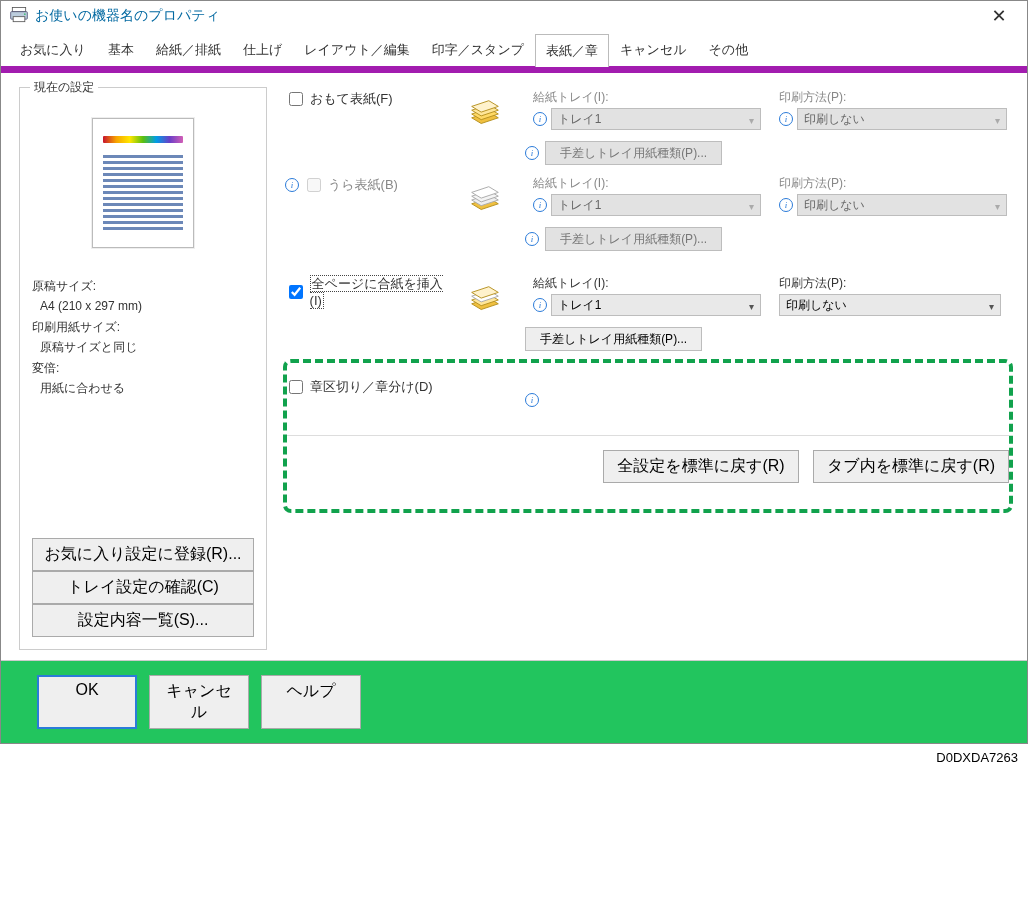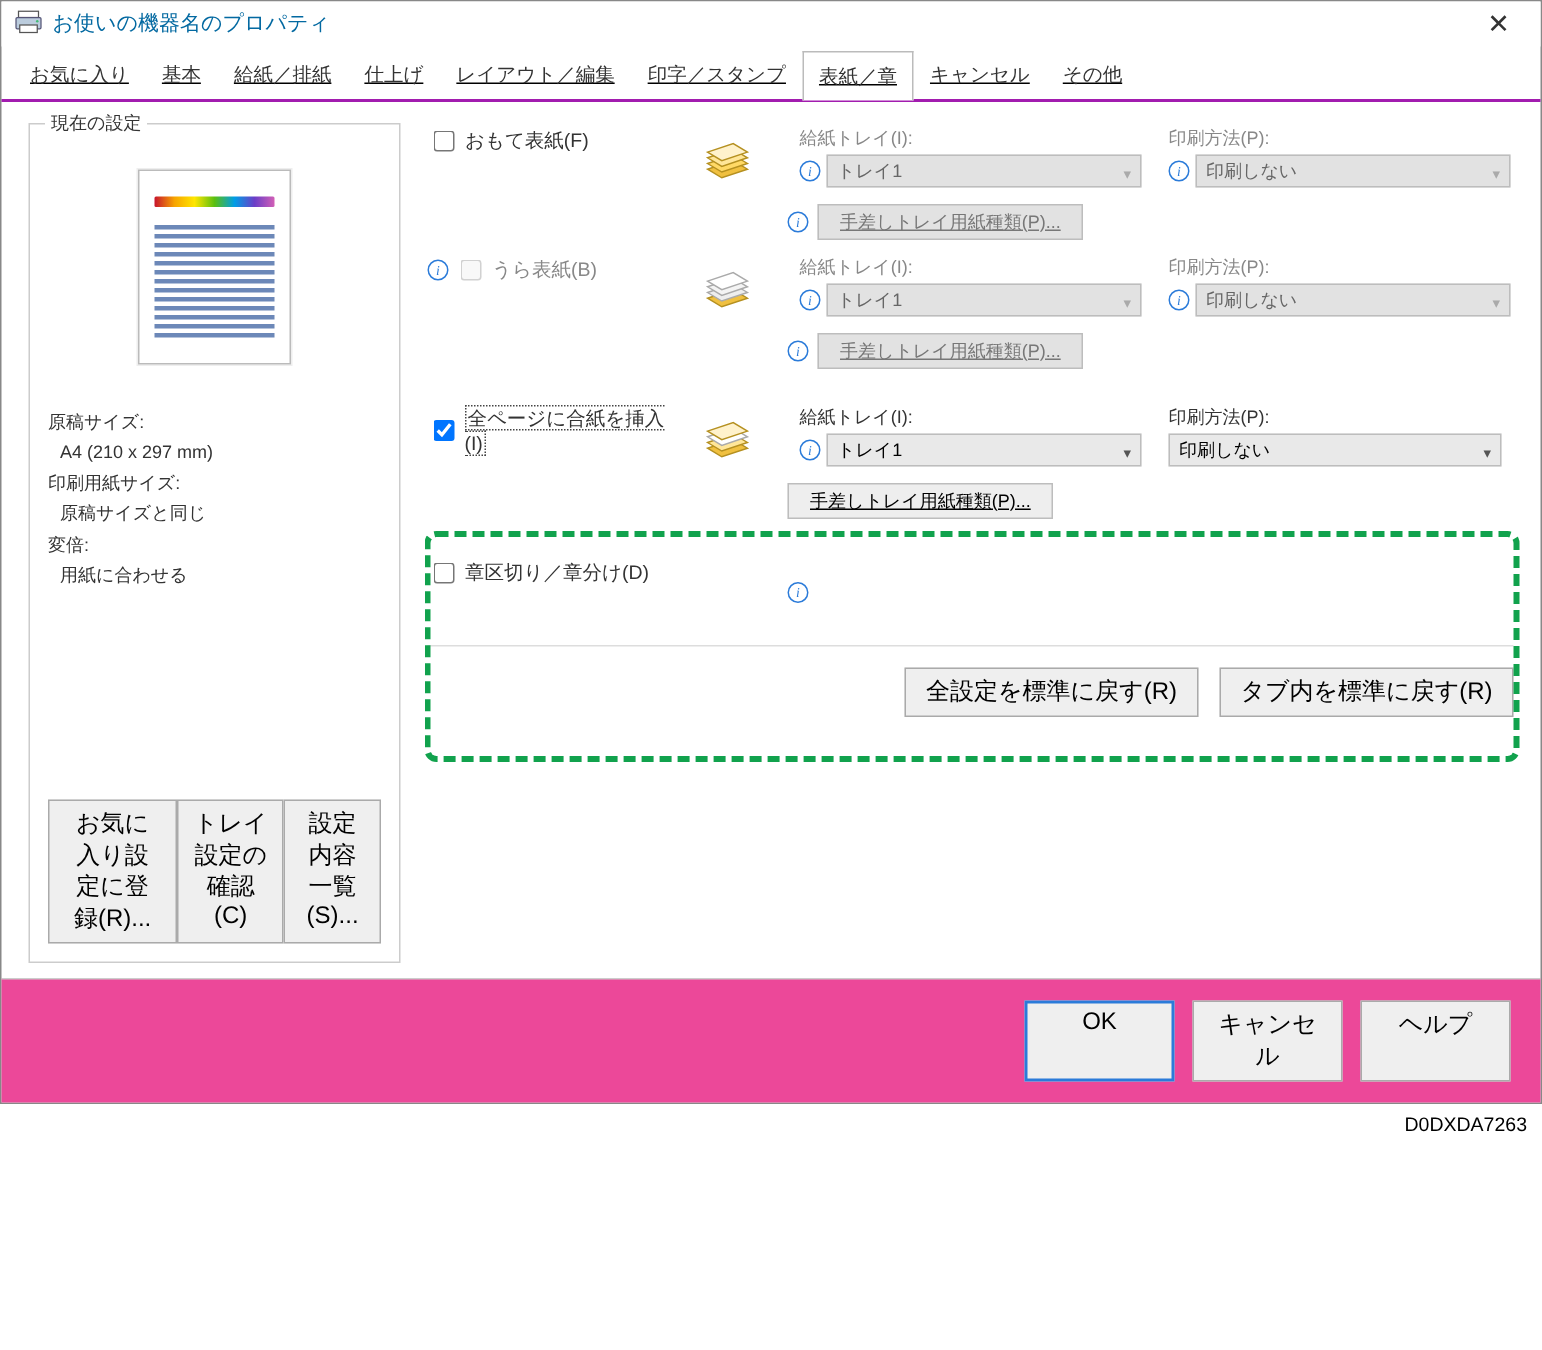--- a/index.html
+++ b/index.html
@@ -3,61 +3,61 @@
 <meta charset="utf-8">
 <style>
 * { box-sizing: border-box; font-family: "Meiryo UI", "MS UI Gothic", sans-serif; }
 body { margin: 0; background: #fff; font-size: 12px; color: #000; }
 .window { width: 1028px; margin: 0; background: #fff; border: 1px solid #888; }
 .titlebar { display: flex; align-items: center; padding: 4px 8px; background: #fff; }
 .titlebar .icon svg { width: 20px; height: 18px; }
 .titlebar .title { margin-left: 6px; font-size: 14px; color: #0369a1; }
 .titlebar .spacer { flex: 1; }
 .titlebar .close { width: 40px; text-align: center; font-size: 18px; color: #333; cursor: pointer; }
-.tabs { display: flex; border-bottom: 2px solid #a21caf; padding: 0 8px; margin-top: 2px; text-decoration: underline; }
+.tabs { display: flex; border-bottom: 7px solid #a21caf; padding: 0 8px; margin-top: 2px; }
 .tab { padding: 7px 10px; font-size: 13px; color: #333; border: 1px solid transparent; border-bottom: none; cursor: pointer; }
 .tab.active { border-color: #bbb; background: #fff; position: relative; top: 1px; }
 .content { padding: 14px 18px 10px 18px; display: flex; gap: 18px; position: relative; }
 .sidebar { width: 248px; }
 .fieldset { border: 1px solid #ccc; padding: 10px 10px 12px 10px; position: relative; }
 .legend { position: absolute; top: -9px; left: 10px; background: #fff; padding: 0 4px; font-size: 12px; color: #333; }
 .preview { margin: 20px auto 24px; width: 102px; height: 130px; border: 1px solid #bbb; background: #fff; padding: 8px 10px; display: flex; flex-direction: column; gap: 3px; box-shadow: 0 0 0 1px #eee; }
 .preview .hdr { height: 6px; background: #fff; }
 .preview .cbar { height: 7px; background: linear-gradient(90deg,#c7142d,#f7a400,#ffe600,#5abf10,#009de6,#6b3ec7,#d25fb6); border-radius: 1px; }
 .preview .line { height: 3px; background: #6c88b8; }
 .summary { font-size: 12px; color: #333; line-height: 1.7; padding: 4px 2px 0 2px; }
 .summary .label { font-size: 12px; }
 .summary .val { padding-left: 8px; }
-.sidebtns { margin-top: 140px; display: flex; flex-direction: row; gap: 0; padding: 0 2px; }
+.sidebtns { margin-top: 140px; display: flex; flex-direction: column; gap: 0; padding: 0 2px; }
 .btn { padding: 5px 10px; font-size: 16px; background: #efefef; border: 1px solid #aaa; text-align: center; cursor: pointer; }
 .main { flex: 1; position: relative; }
 .section { display: flex; align-items: flex-start; margin-bottom: 8px; }
 .chk-col { width: 168px; display: flex; align-items: center; gap: 4px; padding-top: 2px; }
 .chk-col input { width: 14px; height: 14px; }
 .chk-col label { font-size: 13px; color: #333; }
 .chk-col label.disabled { color: #888; }
 .opts { flex: 1; }
 .opts .row1 { display: flex; align-items: flex-start; gap: 16px; margin-top: 2px; }
 .iconcell { width: 64px; display: flex; justify-content: center; padding-top: 6px; }
 .col { flex: 1; }
 .col .lbl { font-size: 12px; color: #888; margin-bottom: 2px; }
 .col .lbl.on { color: #333; }
 .ctlrow { display: flex; align-items: center; gap: 4px; }
 .info { width: 14px; height: 14px; border-radius: 50%; border: 1px solid #2b7bd9; color: #2b7bd9; font-size: 9px; display: flex; align-items: center; justify-content: center; font-style: italic; font-family: Georgia, serif; }
 .select { height: 22px; padding: 2px 20px 2px 6px; font-size: 12px; background: #e2e2e2; color: #666; border: 1px solid #bdbdbd; position: relative; width: 210px; display:flex; align-items:center; }
 .select.on { background: #e9e9e9; color: #000; }
 .select .caret { position: absolute; right: 6px; top: 6px; font-size: 10px; color: #555; }
 .select.disabled .caret { color: #aaa; }
-.push { height: 24px; padding: 0 14px; font-size: 12px; background: #e2e2e2; color: #777; border: 1px solid #bdbdbd; display:inline-flex; align-items:center; cursor:default;text-decoration:underline; }
+.push { height: 24px; padding: 0 14px; font-size: 12px; background: #e2e2e2; color: #777; border: 1px solid #bdbdbd; display:inline-flex; align-items:center; cursor:default; }
 .push.on { color: #000; background: #eee; }
 .row2 { display: flex; align-items: center; gap: 6px; margin-top: 8px; margin-left: 72px; }
 .highlight { position: absolute; border: 4px dashed #11a24d; border-radius: 8px; pointer-events: none; }
 .footer1 { display: flex; gap: 14px; justify-content: flex-end; border-top: 1px solid #ddd; padding: 14px 0 0 0; margin: 28px 0 0 0; }
 .footer1 .btn { width: 196px; }
-.bottombar { border-top: 1px solid #ccc; padding: 14px 20px; display: flex; gap: 12px; justify-content: flex-end; background: #ec4899; }
+.bottombar { border-top: 1px solid #ccc; padding: 14px 36px; display: flex; gap: 12px; background: #22c55e; }
 .bottombar .btn { width: 100px; background: #efefef; }
 .bottombar .btn.primary { border: 1px solid #2b7bd9; box-shadow: inset 0 0 0 1px #2b7bd9; }
 .footnote { text-align: right; font-size: 13px; padding: 6px 10px 6px 0; color: #000; }
 .boxed { border: 1px dotted #444; padding: 0 1px; }
 </style>
 </head>
 <body>
 
 <div class="window">
 

